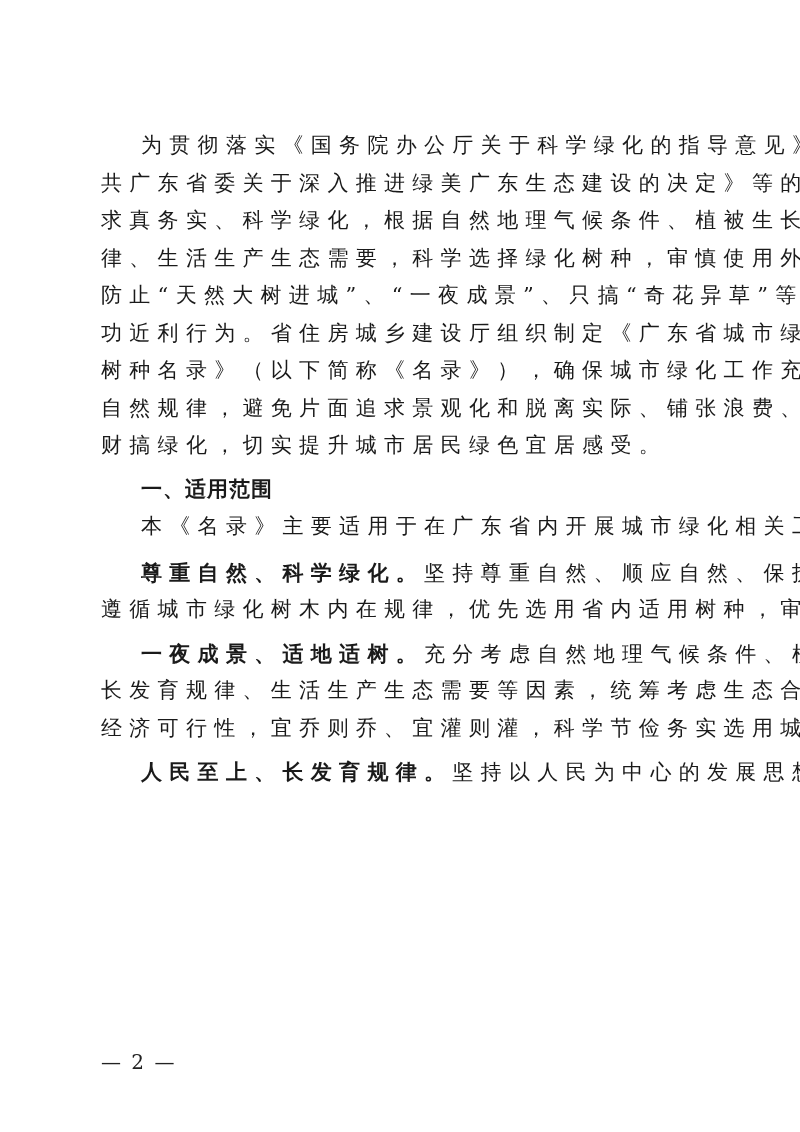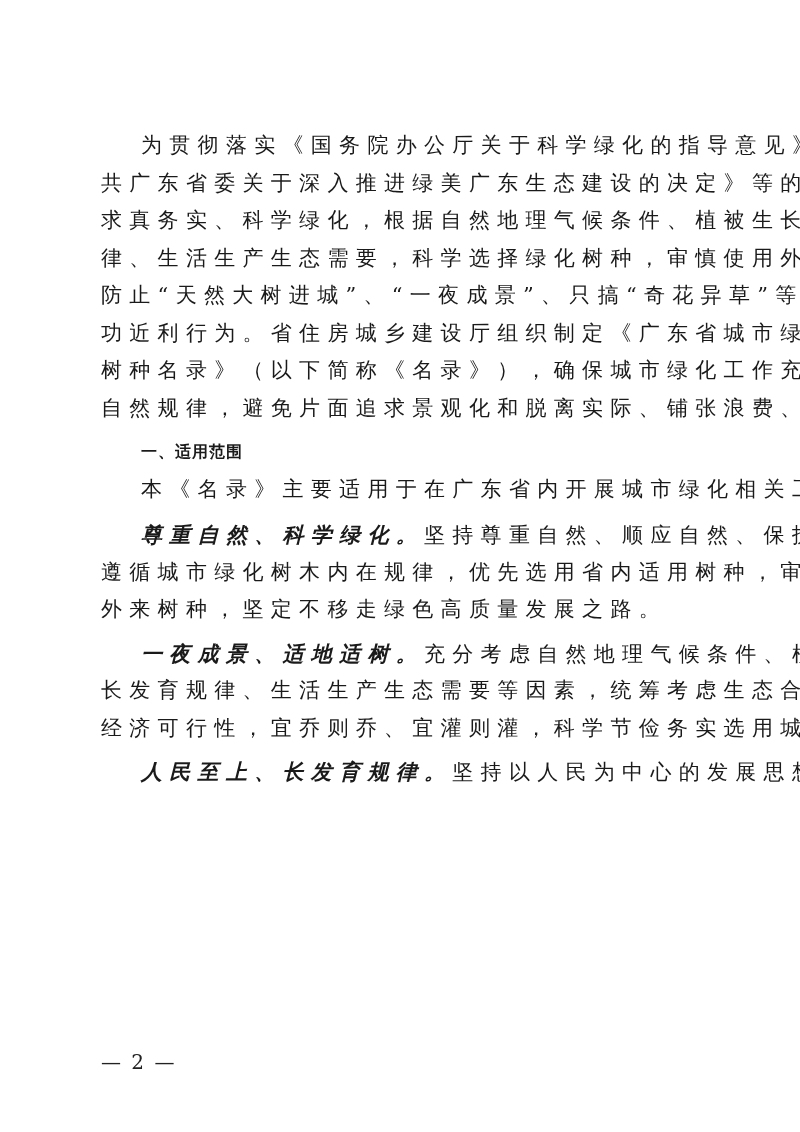--- a/index.html
+++ b/index.html
@@ -4,22 +4,22 @@
 <style>
   html, body { margin: 0; padding: 0; background: #ffffff; }
   body { width: 800px; height: 1132px; position: relative; overflow: hidden;
          font-family: "DejaVu Serif", "Liberation Serif", serif; color: #1a1a1a; }
   .page { position: absolute; left: 0; top: 0; width: 800px; height: 1132px; background: #fff; }
   .content { position: absolute; left: 101px; top: 127px; width: 600px; }
   .line { height: 37.5px; line-height: 37.5px; font-size: 21px; letter-spacing: 7.3px;
           white-space: nowrap; overflow: visible; }
   .indent { padding-left: 40px; }
   .heading { font-family: "DejaVu Sans", "Liberation Sans", sans-serif; font-weight: bold;
-             letter-spacing: 1px; font-size: 16px; }
-  .lead { font-weight: bold; font-style: italic; }
+             letter-spacing: 1px; font-size: 21px; }
+  .lead { font-weight: bold; }
   .gap-small { height: 6px; }
   .gap { height: 8px; }
   .page-number { position: absolute; left: 101px; top: 1050px; font-size: 20px;
                  font-family: "DejaVu Serif", "Liberation Serif", serif; color: #222;
                  letter-spacing: 2px; }
 </style>
 </head>
 <body>
 
 <div class="page">
@@ -27,34 +27,34 @@
 
     <div>
       <div class="line indent">为贯彻落实《国务院办公厅关于科学绿化的指导意见》《中</div>
       <div class="line">共广东省委关于深入推进绿美广东生态建设的决定》等的要求，</div>
       <div class="line">求真务实、科学绿化，根据自然地理气候条件、植被生长发育规</div>
       <div class="line">律、生活生产生态需要，科学选择绿化树种，审慎使用外来树种，</div>
       <div class="line">防止“天然大树进城”、“一夜成景”、只搞“奇花异草”等急</div>
       <div class="line">功近利行为。省住房城乡建设厅组织制定《广东省城市绿化适用</div>
       <div class="line">树种名录》（以下简称《名录》），确保城市绿化工作充分尊重</div>
       <div class="line">自然规律，避免片面追求景观化和脱离实际、铺张浪费、劳民伤</div>
+      <div class="line">财搞绿化，切实提升城市居民绿色宜居感受。</div>
     </div>
 
     <div class="gap-small"></div>
     <div class="line indent heading">一、适用范围</div>
     <div>
       <div class="line indent">本《名录》主要适用于在广东省内开展城市绿化相关工作时</div>
     </div>
 
     <div class="gap"></div>
 
     <div>
       <div class="line indent"><span class="lead">尊重自然、科学绿化。</span><span>坚持尊重自然、顺应自然、保护自然，</span></div>
       <div class="line">遵循城市绿化树木内在规律，优先选用省内适用树种，审慎使用</div>
-      <div class="line">外来树种，坚定不移走绿色高质量发展之路。</div>
     </div>
 
     <div class="gap-small"></div>
     <div>
       <div class="line indent"><span class="lead">一夜成景、适地适树。</span><span>充分考虑自然地理气候条件、植被生</span></div>
       <div class="line">长发育规律、生活生产生态需要等因素，统筹考虑生态合理性和</div>
       <div class="line">经济可行性，宜乔则乔、宜灌则灌，科学节俭务实选用城市绿化</div>
     </div>
 
     <div class="gap-small"></div>

